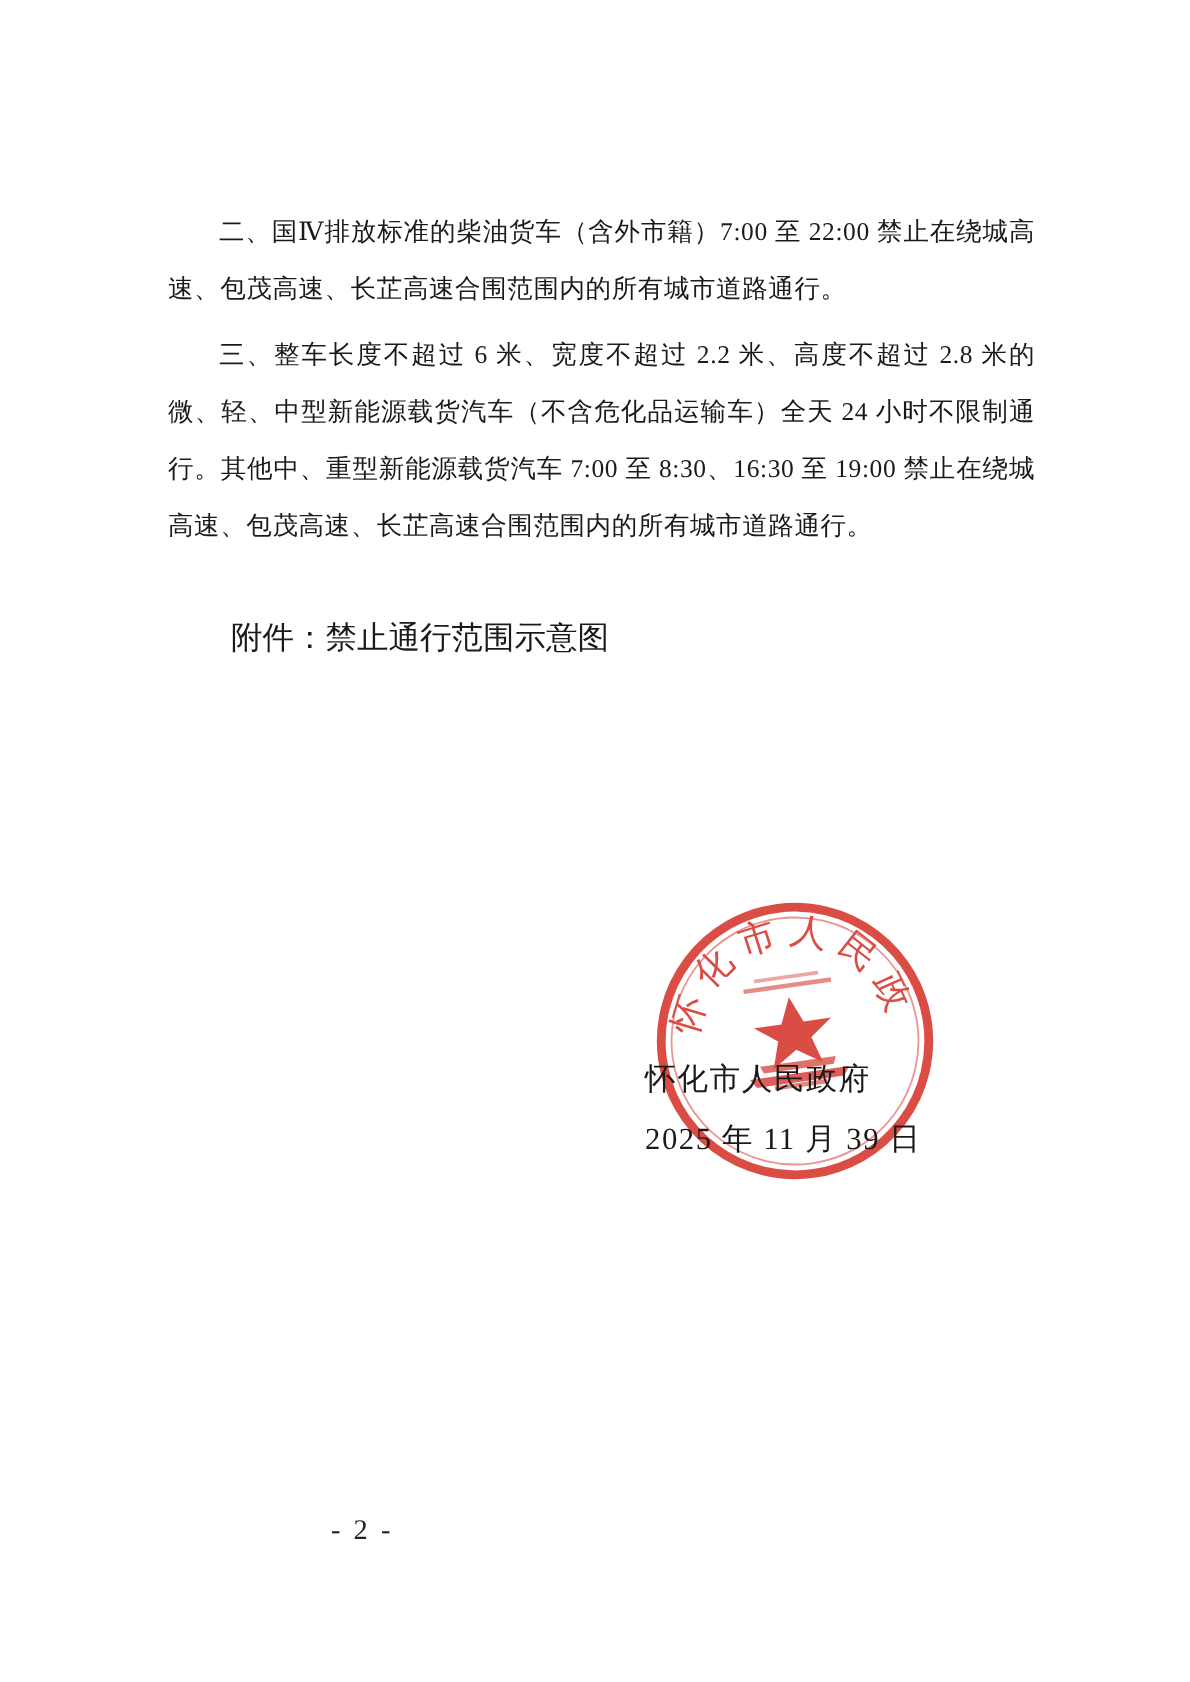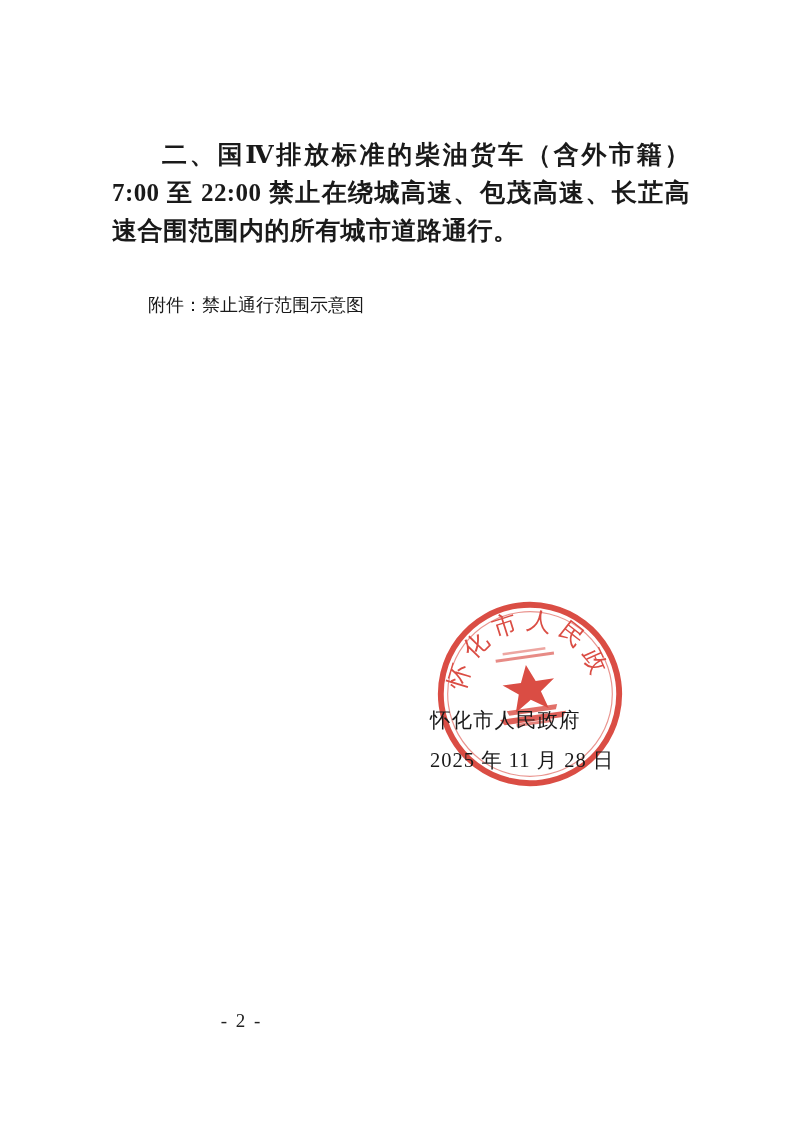--- a/index.html
+++ b/index.html
@@ -22,34 +22,33 @@
     box-sizing: border-box;
   }
   .body-area {
     position: absolute;
     left: 112px;
     top: 136px;
     width: 578px;
   }
   p.para {
     margin: 0 0 6px 0;
-    font-size: 25px;
+    font-size: 17px;
     line-height: 38px;
     text-align: justify;
     text-justify: inter-ideograph;
     letter-spacing: 0.4px;
     font-family: "Liberation Serif", "DejaVu Serif", serif;
-    font-weight: bold;
   }
   p.para.indent {
     text-indent: 2em;
   }
   .attachment {
     margin-top: 36px;
-    font-size: 18px;
+    font-size: 21px;
     line-height: 38px;
     text-indent: 2em;
   }
   .sign-block {
     position: absolute;
     left: 430px;
     top: 700px;
     width: 280px;
     text-align: left;
     font-size: 20.5px;
@@ -85,20 +84,21 @@
     transform: translateX(-155px);
   }
 </style>
 </head>
 <body>
 
 <div class="page">
 
   <div class="body-area">
     <p class="para indent">二、国Ⅳ排放标准的柴油货车（含外市籍）7:00 至 22:00 禁止在绕城高速、包茂高速、长芷高速合围范围内的所有城市道路通行。</p>
+    <p class="para indent">三、整车长度不超过 6 米、宽度不超过 2.2 米、高度不超过 2.8 米的微、轻、中型新能源载货汽车（不含危化品运输车）全天 24 小时不限制通行。其他中、重型新能源载货汽车 7:00 至 8:30、16:30 至 19:00 禁止在绕城高速、包茂高速、长芷高速合围范围内的所有城市道路通行。</p>
     <p class="attachment">附件：禁止通行范围示意图</p>
   </div>
 
   <div class="seal">
     <svg viewBox="0 0 200 200" width="196" height="196" aria-hidden="true">
       <g transform="rotate(-8 100 100)">
         <circle cx="100" cy="100" r="91" fill="none" stroke="#d6352b" stroke-width="6"></circle>
         <circle cx="100" cy="100" r="84" fill="none" stroke="#d6352b" stroke-width="1.2" opacity="0.6"></circle>
 
         <g transform="translate(100,96)">
@@ -115,20 +115,20 @@
         </defs>
         <text font-size="25" fill="#d6352b" font-family="'Liberation Serif', serif" letter-spacing="7">
           <textPath href="#sealArcTop" startOffset="6%">怀化市人民政府</textPath>
         </text>
       </g>
     </svg>
   </div>
 
   <div class="sign-block">
     <div>怀化市人民政府</div>
-    <div>2025 年 11 月 28 日</div>
+    <div>2025 年 11 月 39 日</div>
   </div>
 
   <div class="page-number">
     <span class="pn-inner">- 2 -</span>
   </div>
 
 </div>
 
 </body></html>

